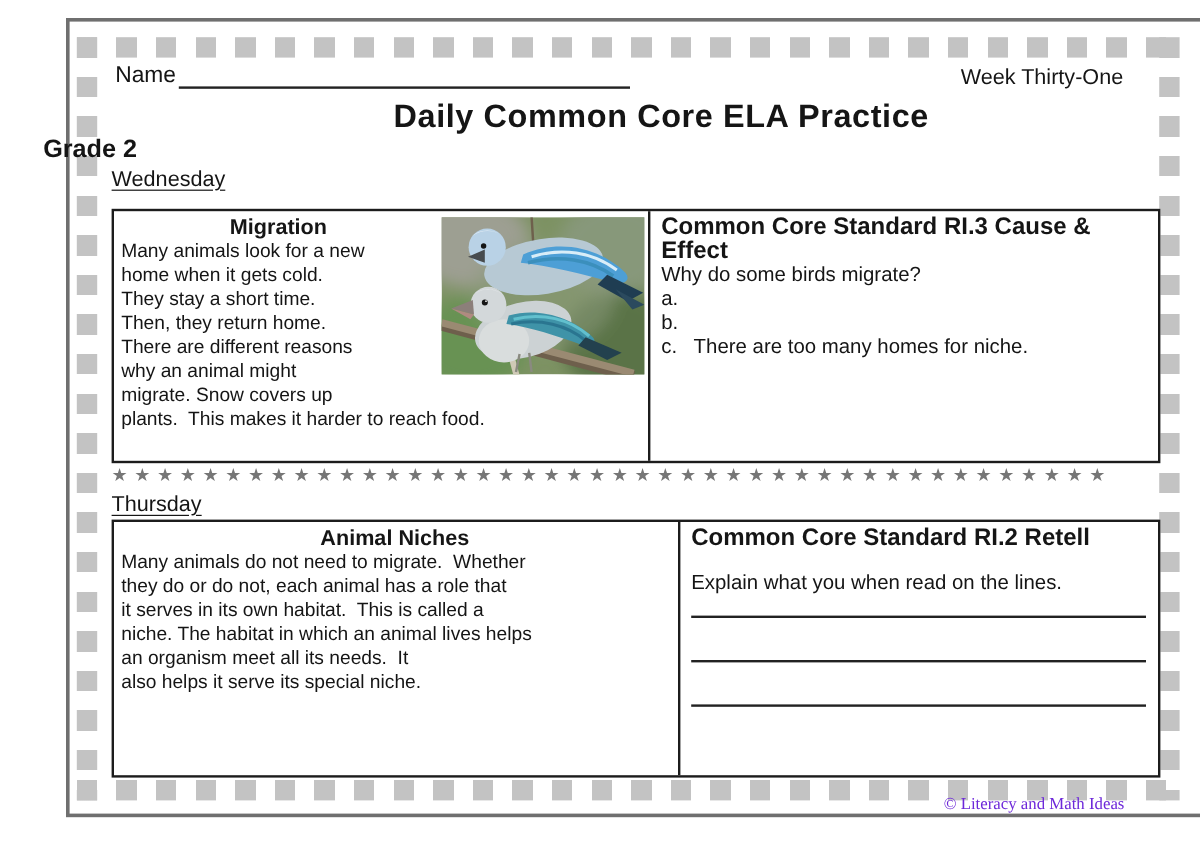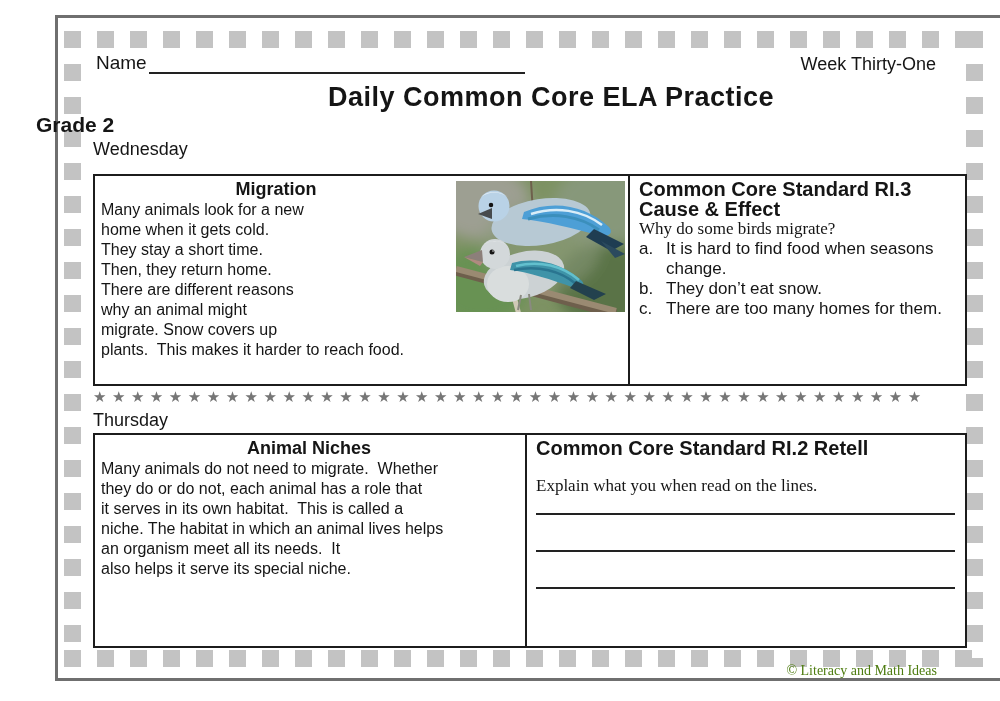--- a/index.html
+++ b/index.html
@@ -20,54 +20,54 @@
   .name-row{position:absolute;left:60px;top:52px;font-size:19px;}
   .name-line{display:inline-block;width:376px;height:18px;border-bottom:2px solid #222;
              vertical-align:bottom;margin-left:2px;}
   .week{position:absolute;right:100px;top:54px;font-size:18px;}
 
   .title{position:absolute;left:0;right:0;top:82px;text-align:center;
          font-size:27px;font-weight:700;letter-spacing:.5px;padding-left:30px;}
   .subtitle{position:absolute;left:0;right:0;top:113px;text-align:left;
          font-size:21px;font-weight:700;}
 
-  .day-label{position:absolute;left:57px;font-size:18px;
+  .day-label{position:absolute;left:57px;font-size:18px;text-decoration:underline;
          text-underline-offset:3px;}
   .day-wed{top:139px;}
   .day-thu{top:410px;}
 
   .sheet-table{position:absolute;left:57px;width:874px;border:2px solid #1c1c1c;
          display:flex;background:#fff;box-sizing:border-box;}
   .tbl-wed{top:174px;height:212px;}
   .tbl-thu{top:433px;height:215px;}
   .cell{box-sizing:border-box;}
   .cell-left{border-right:2px solid #1c1c1c;padding:2px 3px 2px 6px;}
-  .cell-left-wed{width:535px;}
-  .cell-left-thu{width:432px;padding-right:8px;}
+  .cell-left-wed{width:447px;}
+  .cell-left-thu{width:472px;padding-right:8px;}
   .cell-right{flex:1;padding:3px 10px 3px 9px;}
 
   .passage-title{text-align:center;font-weight:700;font-size:18px;line-height:22px;}
   .passage-text{font-size:16px;line-height:20px;white-space:pre-wrap;}
   .bird-img{float:right;width:169px;height:131px;margin:3px 0 2px 5px;}
 
   .q-heading{font-weight:700;font-size:20px;line-height:20px;}
-  .q-prompt{font-size:17px;line-height:20px;font-family:Liberation Serif, serif;}
+  .q-prompt{font-size:17px;line-height:20px;}
   .option{display:flex;font-size:17px;line-height:20px;}
   .option .letter{width:27px;flex:0 0 27px;}
 
   .prompt-retell{margin-top:18px;}
   .answer-line{border-bottom:2px solid #222;height:35px;}
   .answer-line.first{height:17px;}
 
   .stars{position:absolute;left:57px;top:388px;width:874px;height:18px;
          font-size:15px;line-height:18px;letter-spacing:5.5px;color:#767676;
          white-space:nowrap;overflow:hidden;}
 
   .copyright{position:absolute;right:99px;top:663px;font-family:"Liberation Serif",serif;
-         font-size:14px;color:#4d7c0f;}
+         font-size:14px;color:#6d28d9;}
 </style>
 </head>
 <body>
 
 <div class="page">
 
   <div class="frame"></div>
   <div class="sq sq-top"></div>
   <div class="sq sq-bottom"></div>
   <div class="sq sq-left"></div>
@@ -139,29 +139,27 @@
 There are different reasons
 why an animal might
 migrate. Snow covers up
 plants.  This makes it harder to reach food.</div>
     </div>
     <div class="cell cell-right">
       <div class="q-heading">Common Core Standard RI.3 Cause &amp; Effect</div>
       <div class="q-prompt">Why do some birds migrate?</div>
       <div class="option">
         <span class="letter">a.</span>
-          <span>It is hard to find food when seasons change.</span>
       </div>
       <div class="option">
         <span class="letter">b.</span>
-          <span>They don’t eat snow.</span>
       </div>
       <div class="option">
         <span class="letter">c.</span>
-          <span>There are too many homes for them.</span>
+          <span>There are too many homes for niche.</span>
       </div>
     </div>
   </div>
 
   <div class="stars">★★★★★★★★★★★★★★★★★★★★★★★★★★★★★★★★★★★★★★★★★★★★</div>
 
   <div class="day-label day-thu">Thursday</div>
 
   <div class="sheet-table tbl-thu">
     <div class="cell cell-left cell-left-thu">

